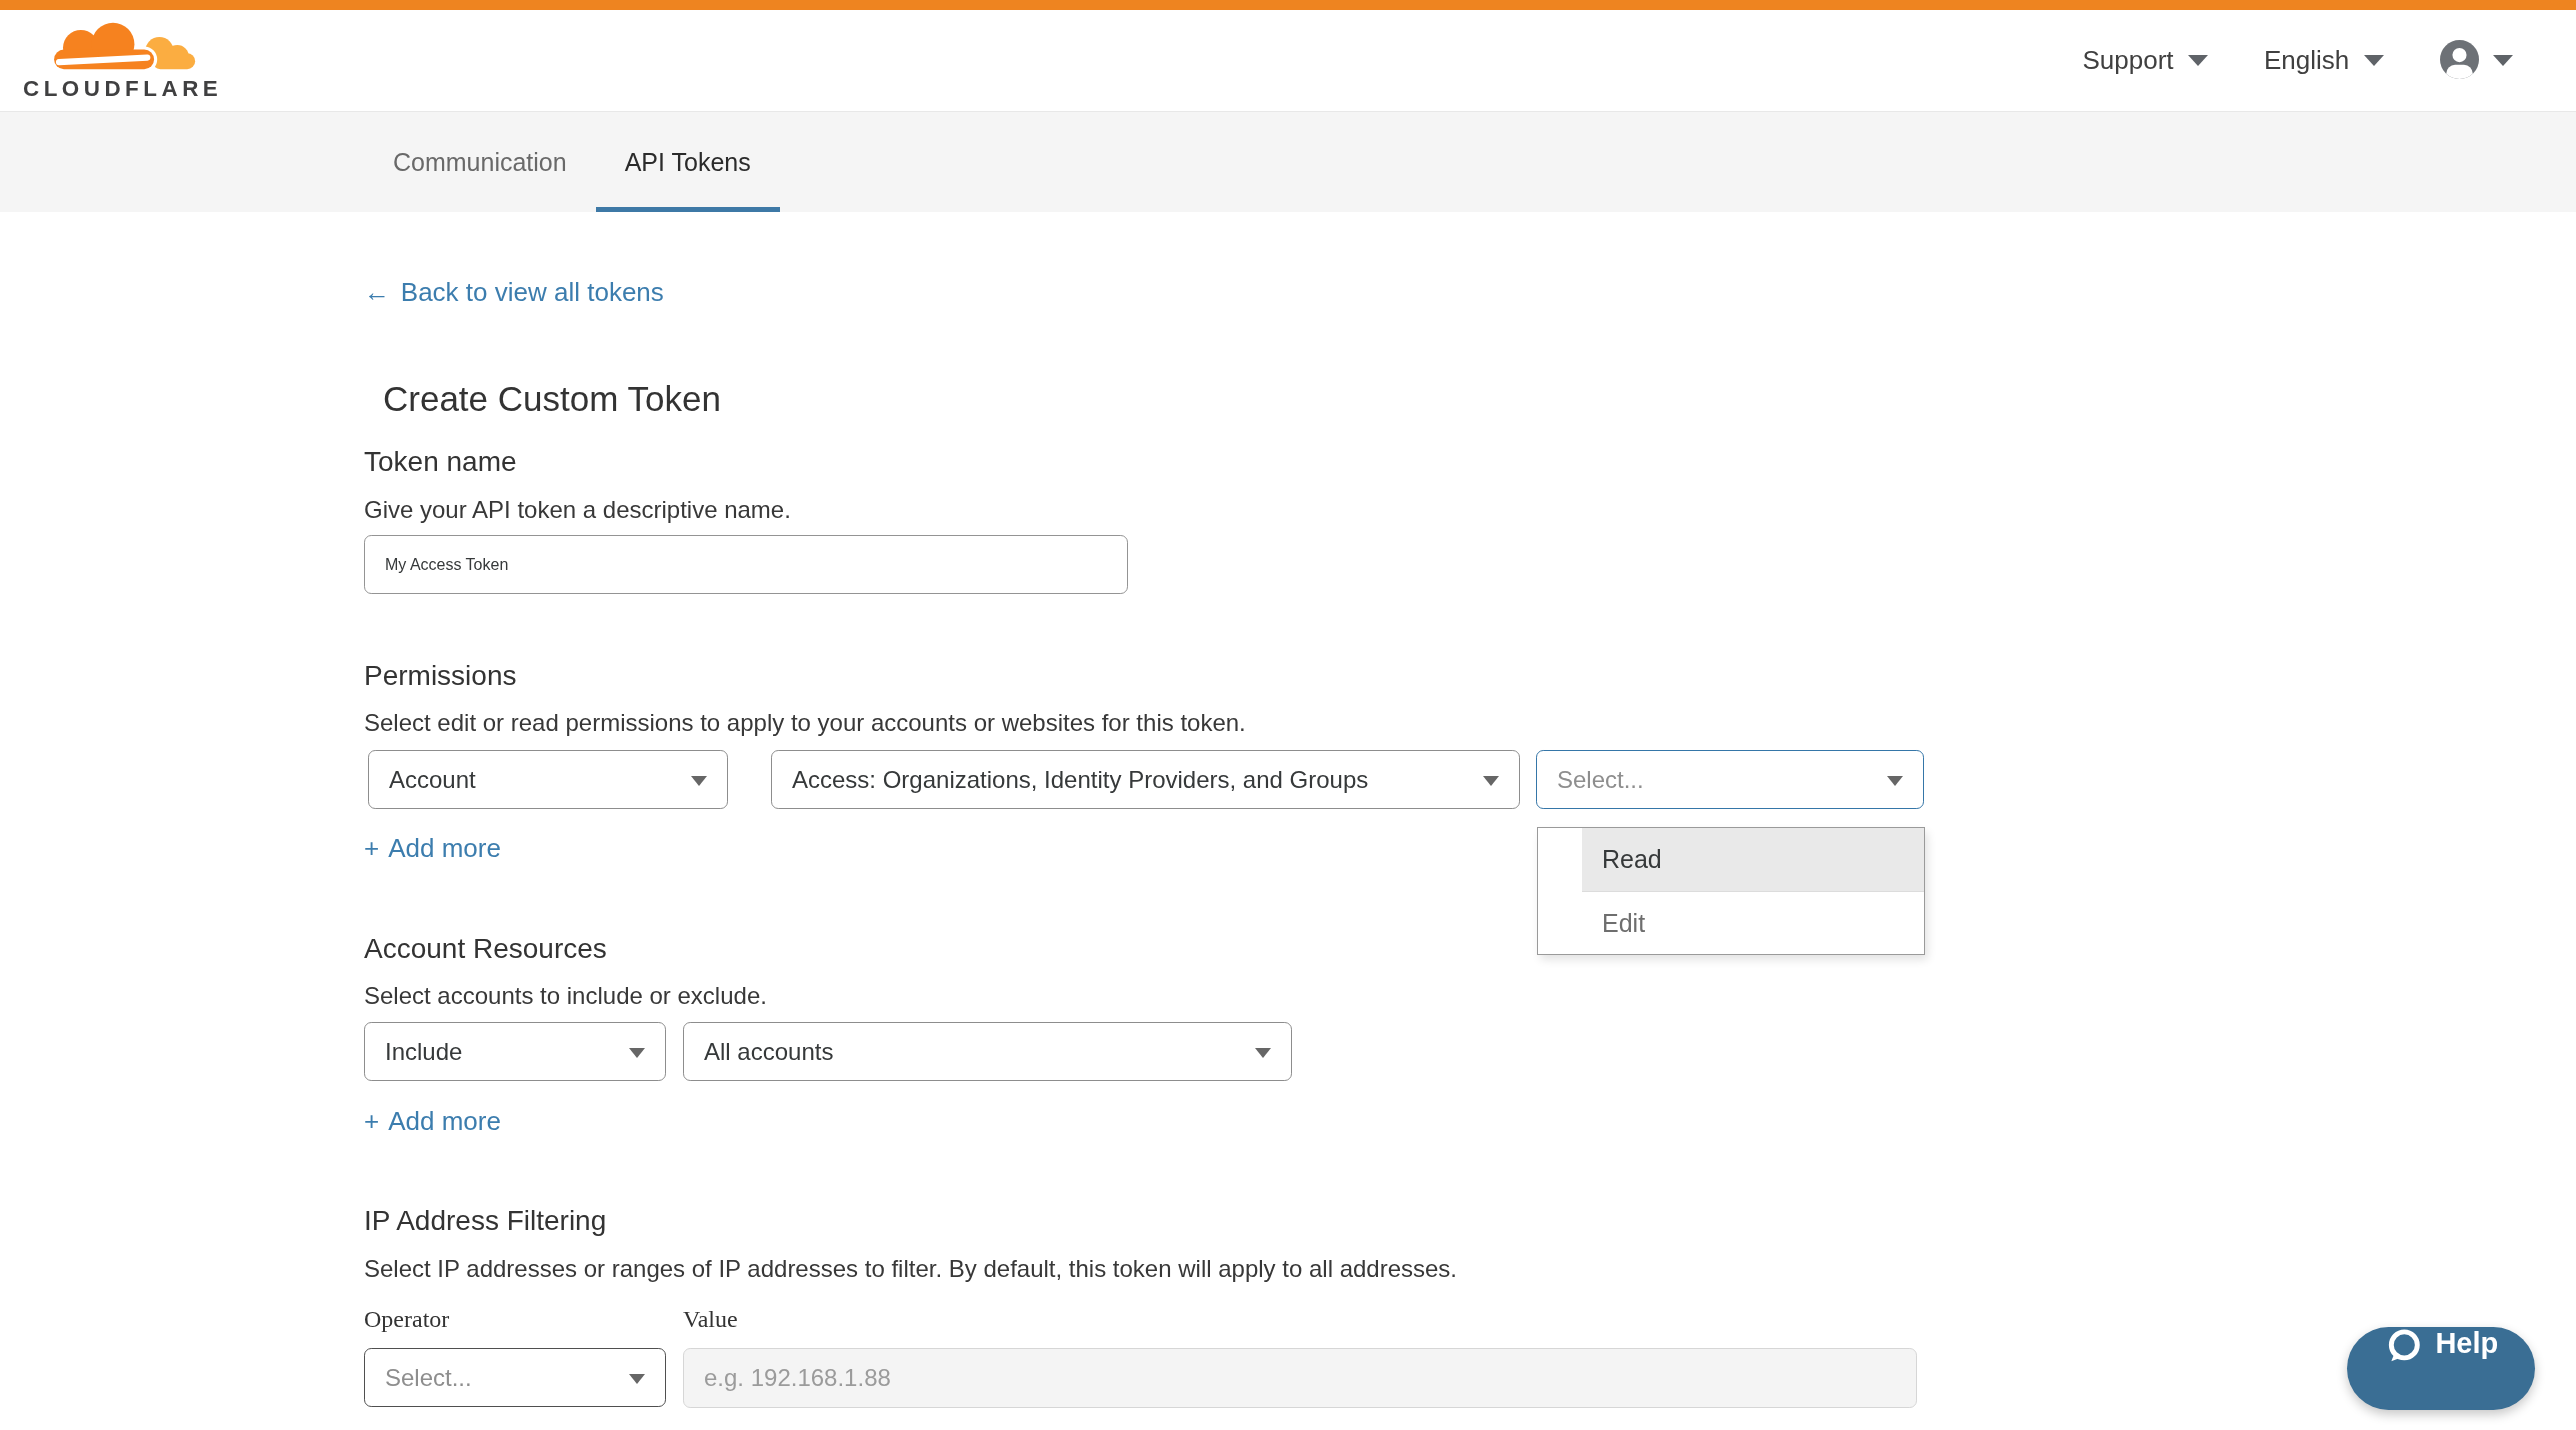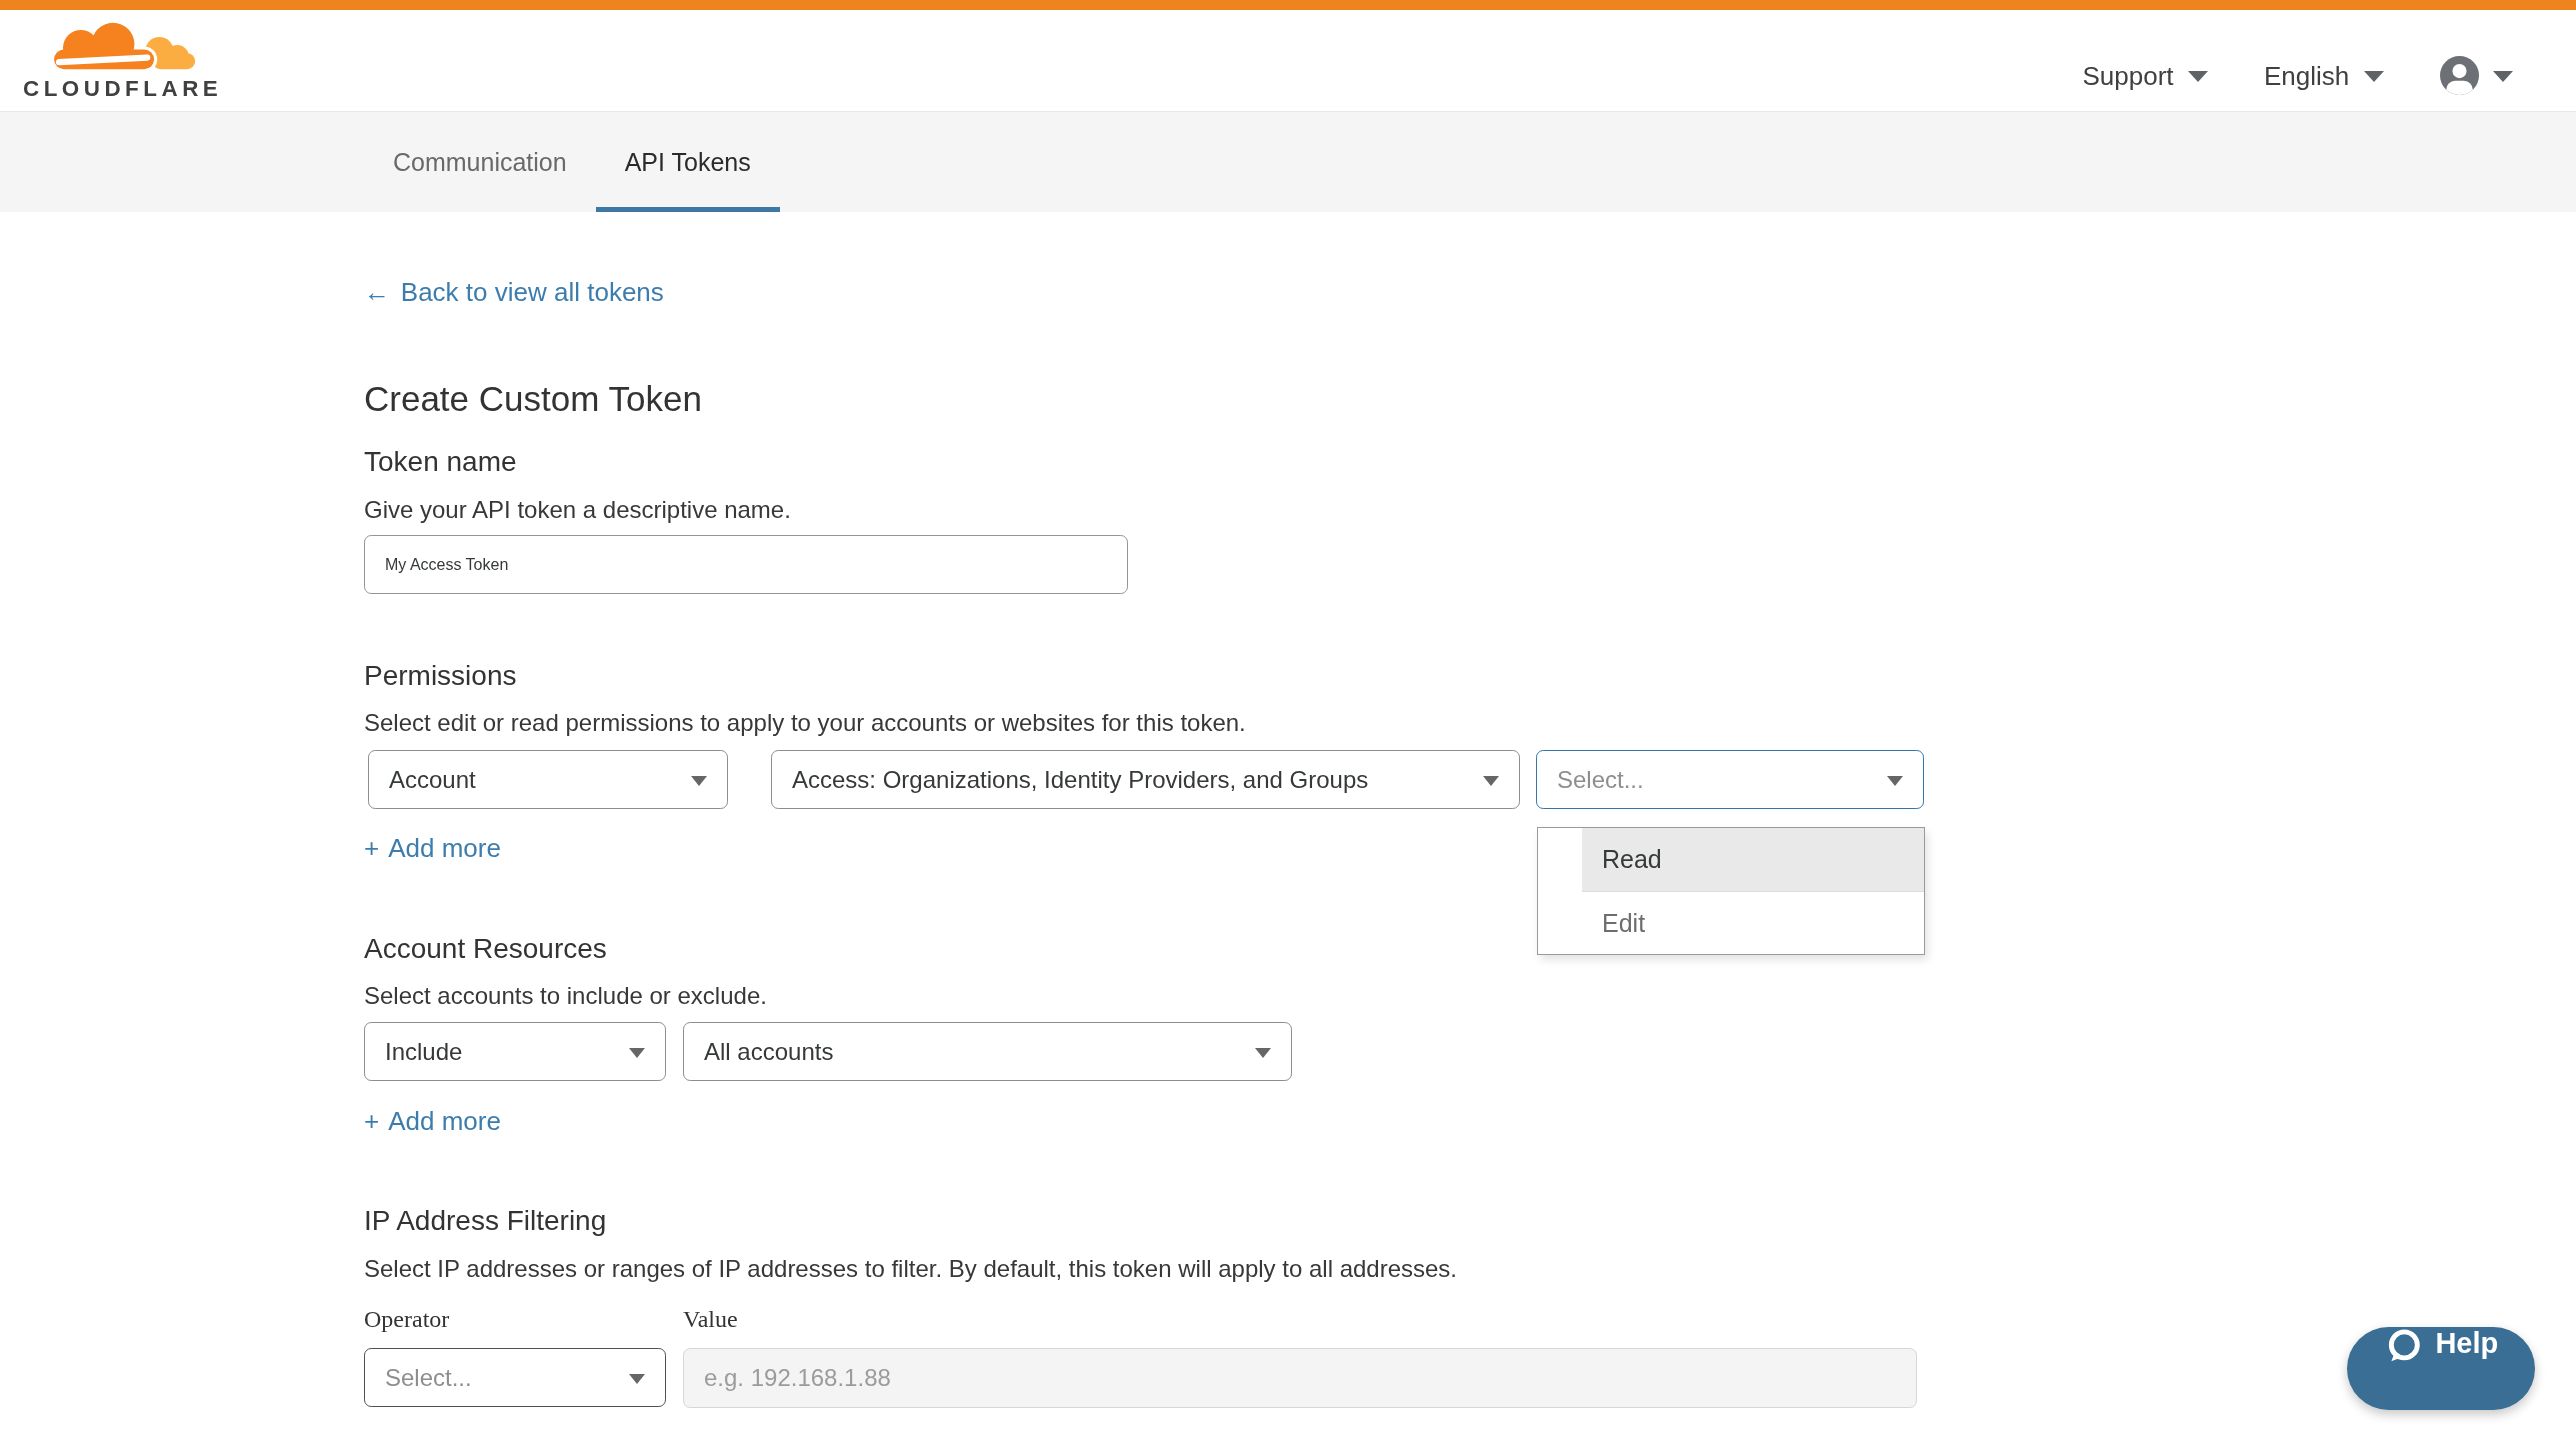--- a/index.html
+++ b/index.html
@@ -17,21 +17,21 @@
 
   
   .header { position: absolute; left: 0; top: 10px; width: 2576px; height: 101px; background: #fff; }
   .logo { position: absolute; left: 23px; top: 10.8px; width: 188px; }
   .logo-word {
     font-size: 22.4px; font-weight: bold; letter-spacing: 4.5px;
     color: #404041; margin-top: 1.8px;
   }
   .header-nav {
     position: absolute; right: 63px; top: 0; height: 101px;
-    display: flex; align-items: center; gap: 56px; margin-top: 16px;
+    display: flex; align-items: center; gap: 56px;
   }
   .nav-item { display: flex; align-items: center; gap: 14.4px; cursor: pointer; }
   .nav-label { font-size: 26px; color: #404040; }
   .caret {
     width: 0; height: 0;
     border-left: 10px solid transparent;
     border-right: 10px solid transparent;
     border-top: 11.7px solid #5f6368;
   }
   .caret-sm {
@@ -55,21 +55,21 @@
   .tab-underline {
     position: absolute; left: 0; right: 0; bottom: 0; height: 5.4px; background: #3e79a6;
   }
 
   
   .back-link {
     position: absolute; left: 364px; top: 274px; height: 36px; line-height: 36px;
     font-size: 26px; color: #3c7dae; cursor: pointer; display: flex; gap: 10.8px;
   }
   .page-title {
-    position: absolute; left: 364px; top: 377px;
+    position: absolute; left: 383px; top: 377px;
     font-size: 35px; line-height: 43px; color: #333; font-weight: 400;
   }
   .section-heading {
     position: absolute; left: 364px;
     font-size: 28px; line-height: 36px; color: #333; font-weight: 400;
   }
   .section-desc {
     position: absolute; left: 364px;
     font-size: 24px; line-height: 32px; color: #383838;
   }

